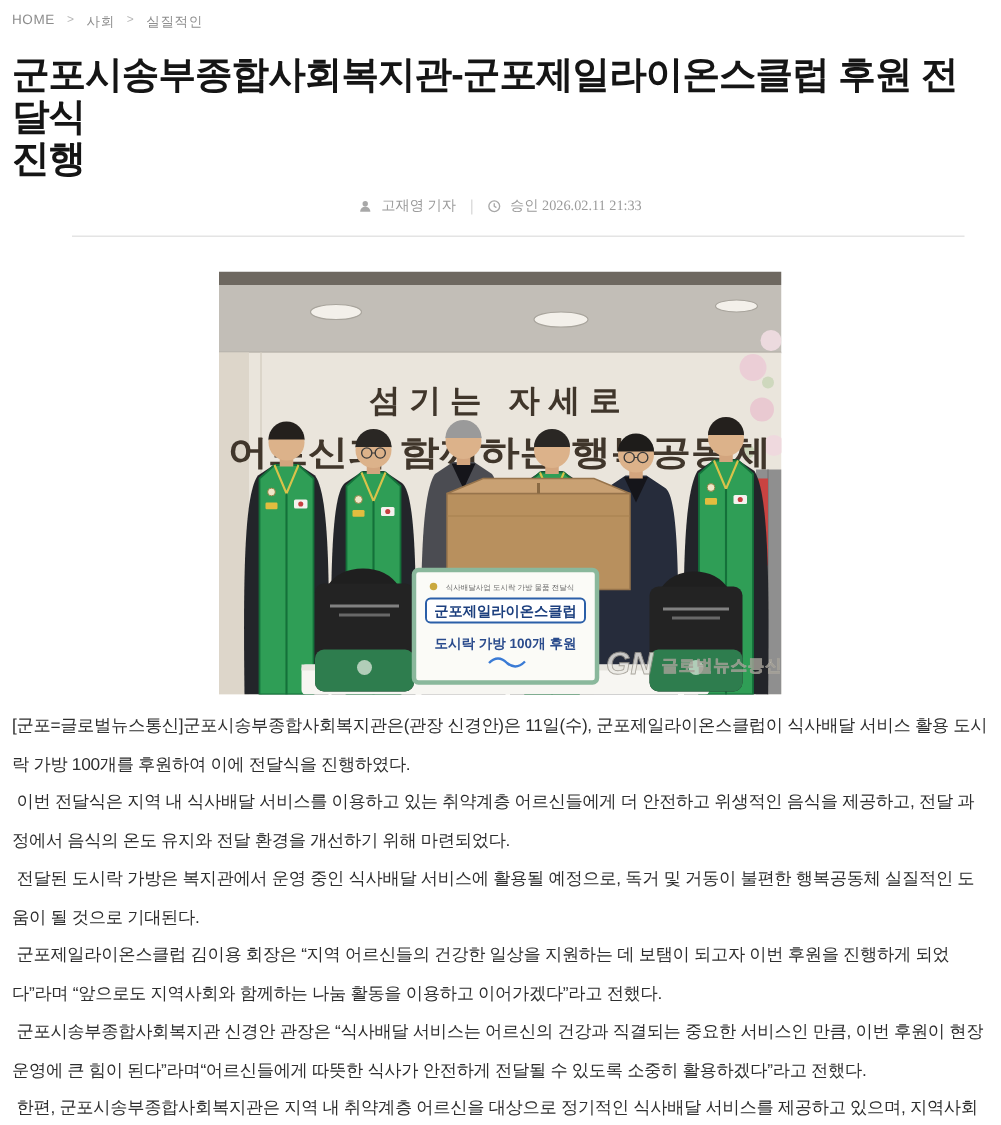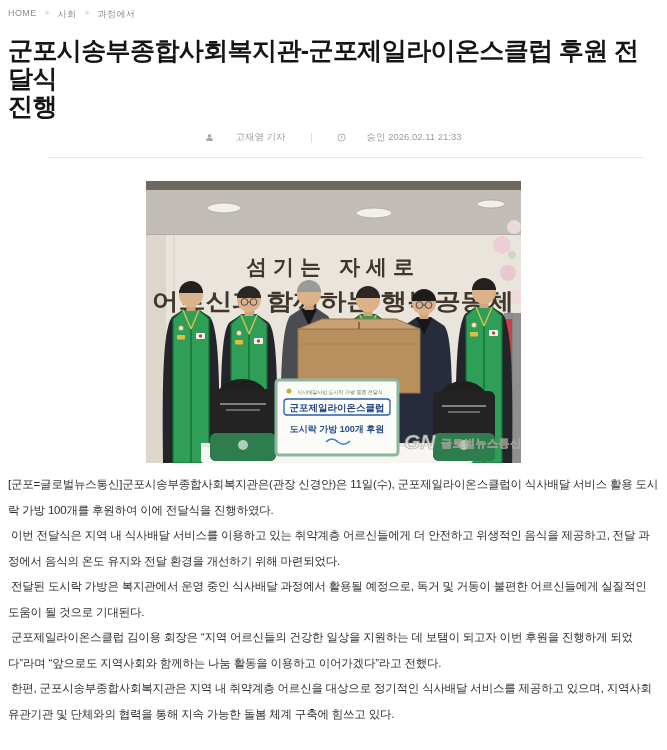--- a/index.html
+++ b/index.html
@@ -13,21 +13,21 @@
 
   
   .breadcrumb { display:flex; gap:8px; font-size:9px; color:#8d8d8d; letter-spacing:.4px; }
   .breadcrumb .sep { color:#b5b5b5; font-size:8px; }
   .breadcrumb a { color:#8d8d8d; text-decoration:none; cursor:pointer; }
 
   
   h1.title { margin-top:15px; font-size:25px; line-height:28px; font-weight:800; color:#151515; letter-spacing:-0.6px; }
 
   
-  .byline { margin-top:11px; display:flex; justify-content:center; align-items:center; gap:21px; font-size:9.5px; color:#9b9b9b; }
+  .byline { margin-top:11px; display:flex; justify-content:center; align-items:center; gap:6px; font-size:9.5px; color:#9b9b9b;font-family:Liberation Serif, serif; }
   .byline .vbar { width:1px; height:10px; background:#ddd; margin:0 4px; }
   .byline svg { display:block; }
 
   .divider { border:none; border-top:1px solid #e4e4e4; margin:13px 16px 0 40px; }
 
   
   .photo-wrap { width:375px; margin:23px auto 0 auto; }
   .photo-wrap svg { display:block; }
 
   .caption { margin-top:5px; font-size:9px; color:#565656; letter-spacing:-0.2px; }
@@ -39,21 +39,21 @@
 </head>
 <body>
 
 <div class="page">
 
   <nav class="breadcrumb">
     <a>HOME</a>
     <span class="sep">&gt;</span>
     <a>사회</a>
     <span class="sep">&gt;</span>
-    <a>과정에서</a>
+    <a>실질적인</a>
   </nav>
 
   <h1 class="title">
     <span>군포시송부종합사회복지관-군포제일라이온스클럽 후원 전달식</span><br>
     <span>진행</span>
   </h1>
 
   <div class="byline">
     <span>
       <svg width="9" height="9" viewBox="0 0 10 10">
@@ -226,18 +226,19 @@
         <text x="258" y="268" font-size="21" font-weight="bold" font-style="italic" fill="#eceae5" stroke="#9b978e" stroke-width="0.6">GN</text>
         <text x="295" y="266" font-size="11" font-weight="bold" fill="#e3e0d9" stroke="#a5a198" stroke-width="0.4" letter-spacing="0.5">글로벌뉴스통신</text>
       </g>
     </svg>
   </div>
 
 
   <div class="body-text">
     <p>[군포=글로벌뉴스통신]군포시송부종합사회복지관은(관장 신경안)은 11일(수), 군포제일라이온스클럽이 식사배달 서비스 활용 도시락 가방 100개를 후원하여 이에 전달식을 진행하였다.</p>
     <p> 이번 전달식은 지역 내 식사배달 서비스를 이용하고 있는 취약계층 어르신들에게 더 안전하고 위생적인 음식을 제공하고, 전달 과정에서 음식의 온도 유지와 전달 환경을 개선하기 위해 마련되었다.</p>
-    <p> 전달된 도시락 가방은 복지관에서 운영 중인 식사배달 과정에서 활용될 예정으로, 독거 및 거동이 불편한 어르신들에게 실질적인 도움이 될 것으로 기대된다.</p>
+    <p> 전달된 도시락 가방은 복지관에서 운영 중인 식사배달 서비스에 활용될 예정으로, 독거 및 거동이 불편한 행복공동체 실질적인 도움이 될 것으로 기대된다.</p>
     <p> 군포제일라이온스클럽 김이용 회장은 “지역 어르신들의 건강한 일상을 지원하는 데 보탬이 되고자 이번 후원을 진행하게 되었다”라며 “앞으로도 지역사회와 함께하는 나눔 활동을 이용하고 이어가겠다”라고 전했다.</p>
+    <p> 군포시송부종합사회복지관 신경안 관장은 “식사배달 서비스는 어르신의 건강과 직결되는 중요한 서비스인 만큼, 이번 후원이 현장 운영에 큰 힘이 된다”라며“어르신들에게 따뜻한 식사가 안전하게 전달될 수 있도록 소중히 활용하겠다”라고 전했다.</p>
     <p> 한편, 군포시송부종합사회복지관은 지역 내 취약계층 어르신을 대상으로 정기적인 식사배달 서비스를 제공하고 있으며, 지역사회 유관기관 및 단체와의 협력을 통해 지속 가능한 돌봄 체계 구축에 힘쓰고 있다.</p>
   </div>
 
 </div>
 
 </body></html>

